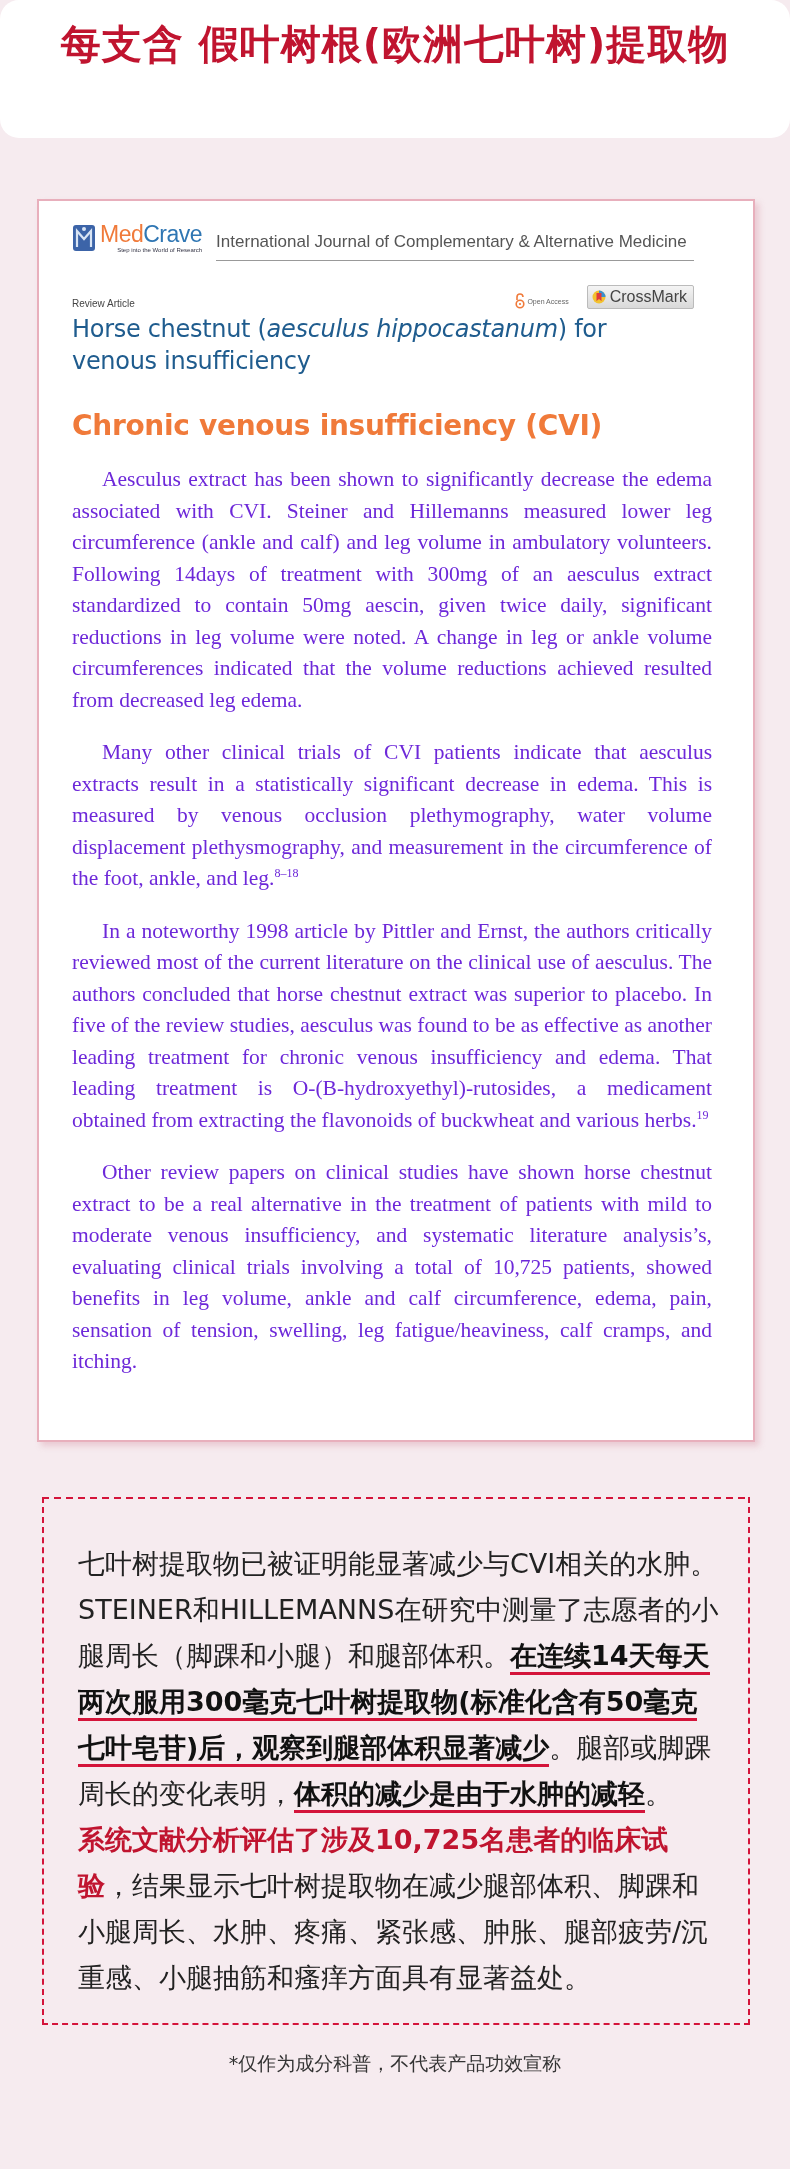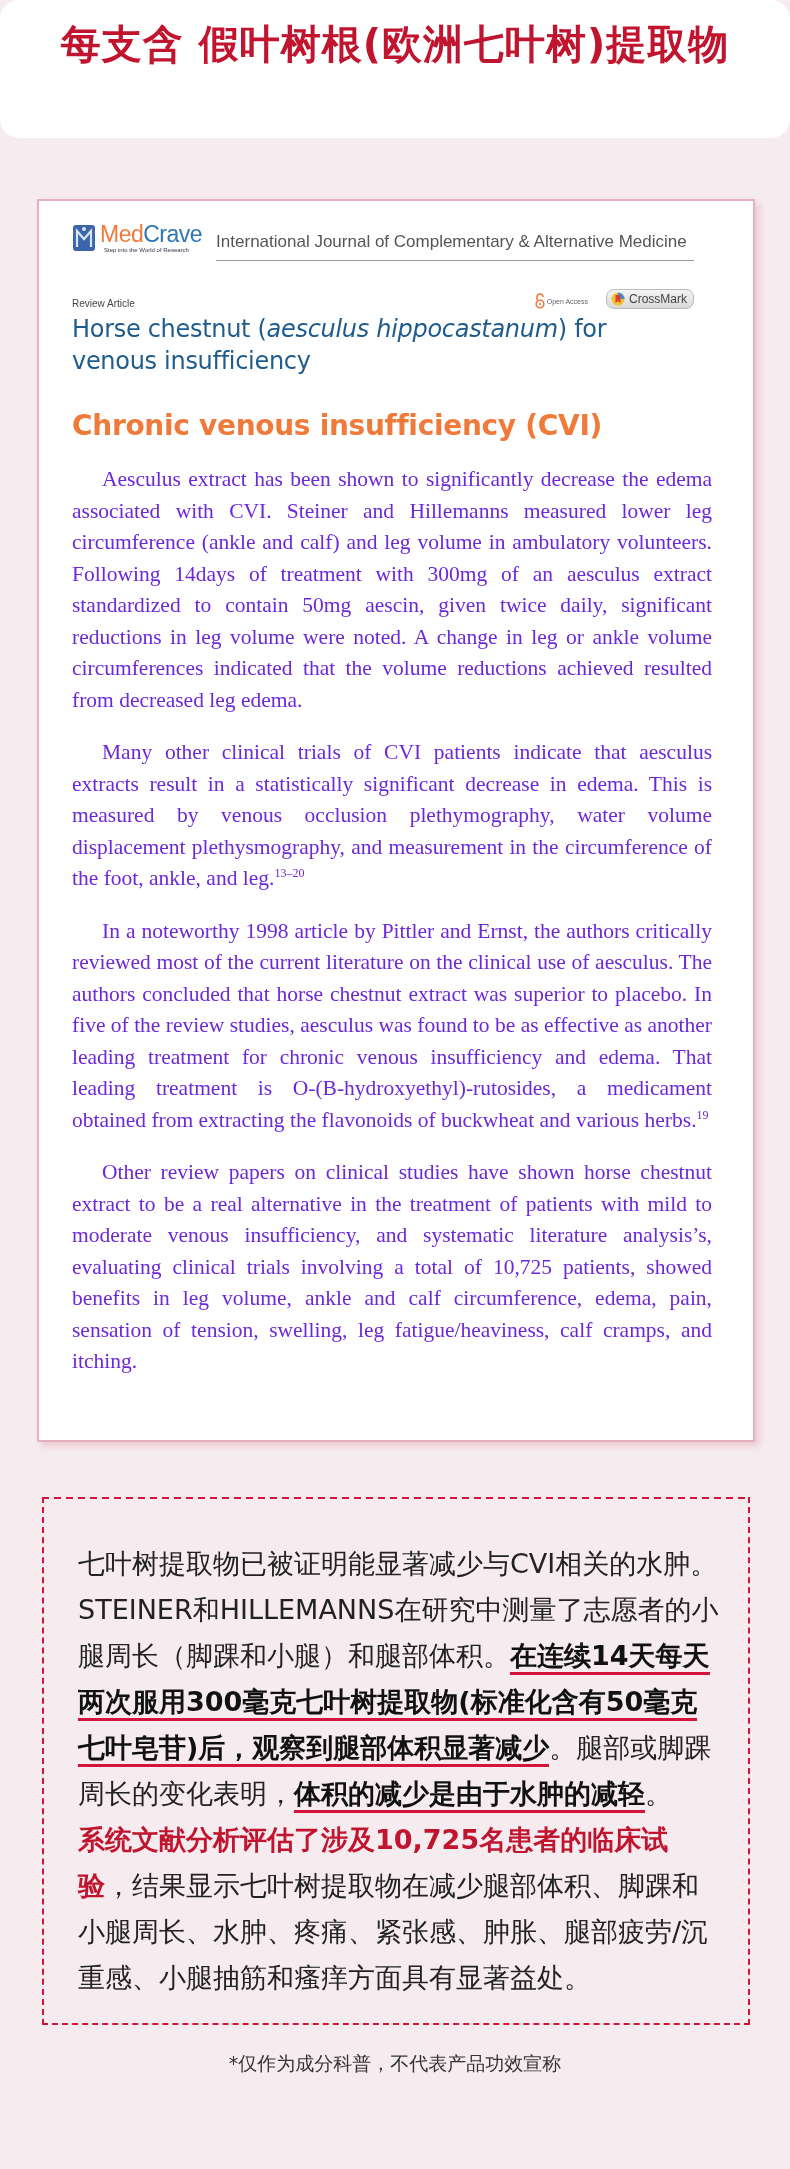--- a/index.html
+++ b/index.html
@@ -47,20 +47,21 @@
     align-items: flex-end;
     width: 622px;
     height: 40px;
     position: relative;
   }
   .logo {
     display: flex;
     align-items: flex-start;
     position: relative;
     height: 40px;
+    text-align: right;
   }
   .logo-mark {
     width: 24px;
     height: 30px;
     margin-top: 2px;
     margin-right: 4px;
   }
   .logo-text {
     display: flex;
     flex-direction: column;
@@ -110,24 +111,24 @@
     font-size: 7px;
     color: #666;
     margin-right: 18px;
   }
   .open-access svg { margin-right: 2px; }
   .crossmark {
     display: flex;
     align-items: center;
     background: linear-gradient(#f4f4f4, #d9d9d9);
     border: 1px solid #bbb;
-    border-radius: 8px;
+    border-radius: 2px;
     padding: 2px 6px 2px 4px;
     font-family: "Liberation Sans", sans-serif;
-    font-size: 12px;
+    font-size: 16px;
     color: #444;
   }
   .crossmark svg { margin-right: 4px; }
   .article-title {
     font-family: "DejaVu Sans", sans-serif;
     font-size: 24px;
     line-height: 32px;
     color: #1f5c8e;
     margin-top: 4px;
     width: 600px;
@@ -246,21 +247,21 @@
         </svg>
         <span>CrossMark</span>
       </div>
     </div>
 
     <div class="article-title"><span>Horse chestnut (</span><i>aesculus hippocastanum</i><span>) for venous insufficiency</span></div>
 
     <div class="section-heading">Chronic venous insufficiency (CVI)</div>
 
     <p class="body-text p1"><span>Aesculus extract has been shown to significantly decrease the edema associated with CVI. Steiner and Hillemanns measured lower leg circumference (ankle and calf) and leg volume in ambulatory volunteers. Following 14days of treatment with 300mg of an aesculus extract standardized to contain 50mg aescin, given twice daily, significant reductions in leg volume were noted. A change in leg or ankle volume circumferences indicated that the volume reductions achieved resulted from decreased leg edema.</span></p>
-    <p class="body-text p-gap"><span>Many other clinical trials of CVI patients indicate that aesculus extracts result in a statistically significant decrease in edema. This is measured by venous occlusion plethymography, water volume displacement plethysmography, and measurement in the circumference of the foot, ankle, and leg.</span><sup>13–20</sup></p>
+    <p class="body-text p-gap"><span>Many other clinical trials of CVI patients indicate that aesculus extracts result in a statistically significant decrease in edema. This is measured by venous occlusion plethymography, water volume displacement plethysmography, and measurement in the circumference of the foot, ankle, and leg.</span><sup>8–18</sup></p>
     <p class="body-text p-gap"><span>In a noteworthy 1998 article by Pittler and Ernst, the authors critically reviewed most of the current literature on the clinical use of aesculus. The authors concluded that horse chestnut extract was superior to placebo. In five of the review studies, aesculus was found to be as effective as another leading treatment for chronic venous insufficiency and edema. That leading treatment is O-(B-hydroxyethyl)-rutosides, a medicament obtained from extracting the flavonoids of buckwheat and various herbs.</span><sup>19</sup></p>
     <p class="body-text p-gap"><span>Other review papers on clinical studies have shown horse chestnut extract to be a real alternative in the treatment of patients with mild to moderate venous insufficiency, and systematic literature analysis’s, evaluating clinical trials involving a total of 10,725 patients, showed benefits in leg volume, ankle and calf circumference, edema, pain, sensation of tension, swelling, leg fatigue/heaviness, calf cramps, and itching.</span></p>
   </div>
 </div>
 
 <section class="summary">
   <div class="summary-top-border"></div>
   <div class="summary-body"><span>七叶树提取物已被证明能显著减少与CVI相关的水肿。STEINER和HILLEMANNS在研究中测量了志愿者的小腿周长（脚踝和小腿）和腿部体积。</span><span class="u">在连续14天每天两次服用300毫克七叶树提取物(标准化含有50毫克七叶皂苷)后，观察到腿部体积显著减少</span><span>。腿部或脚踝周长的变化表明，</span><span class="u">体积的减少是由于水肿的减轻</span><span>。</span><br><span class="red">系统文献分析评估了涉及10,725名患者的临床试验</span><span>，结果显示七叶树提取物在减少腿部体积、脚踝和小腿周长、水肿、疼痛、紧张感、肿胀、腿部疲劳/沉重感、小腿抽筋和瘙痒方面具有显著益处。</span></div>
 </section>
 

